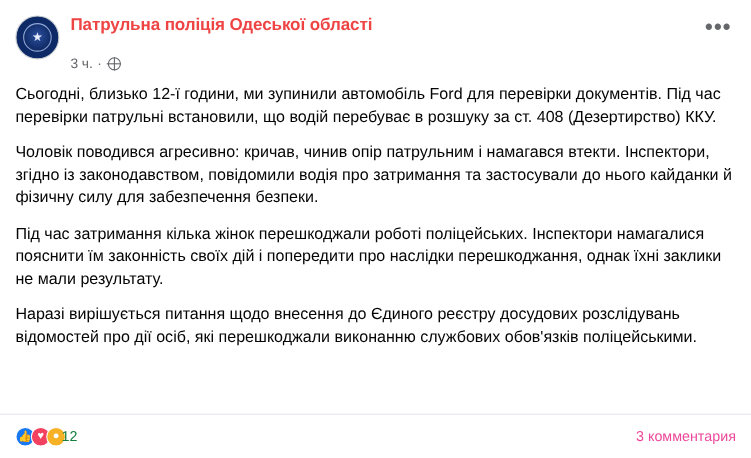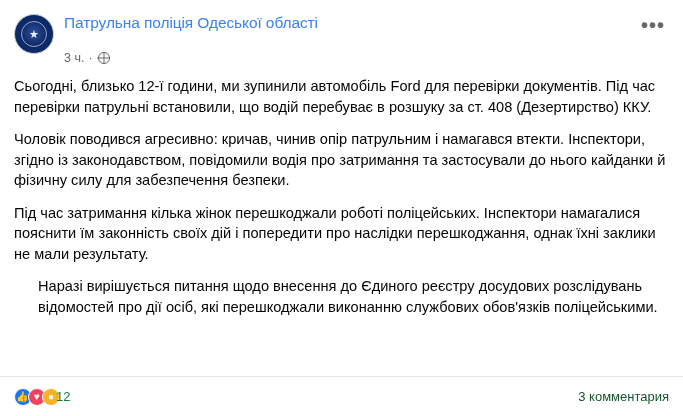--- a/index.html
+++ b/index.html
@@ -46,22 +46,22 @@
     line-height: 1;
   }
   .headtext {
     margin-left: 10px;
     padding-top: 1px;
     flex: 1 1 auto;
     min-width: 0;
   }
   .pagename {
     font-size: 15.5px;
-    font-weight: normal;
-    color: #3b82f6;
+    font-weight: bold;
+    color: #ef4444;
     line-height: 19px;
     letter-spacing: -0.1px;
   }
   .meta {
     display: flex;
     align-items: center;
     margin-top: 18px;
     color: #65676b;
     font-size: 12.5px;
     line-height: 16px;
@@ -103,21 +103,21 @@
   }
   .body {
     padding: 6px 14px 0 14px;
     color: #050505;
     font-size: 14.6px;
     line-height: 20.5px;
   }
   .body p {
     margin: 0 0 12px 0;
   }
-  .body p:last-child { margin-bottom: 0; margin-left: 24px; }
+  .body p:last-child { margin-bottom: 0; }
   .footer {
     position: absolute;
     left: 0; right: 0; bottom: 0;
     height: 40px;
     border-top: 1px solid #e4e6eb;
     display: flex;
     align-items: center;
     justify-content: space-between;
     padding: 0 14px;
   }
@@ -137,21 +137,21 @@
     margin-right: -4px;
   }
   .rchip.like { background: #1877f2; }
   .rchip.love { background: #f3425f; }
   .rchip.wow { background: #f7b125; }
   .rcount {
     color: #15803d;
     font-size: 13px;
   }
   .footer-right {
-    color: #14532d;
+    color: #ec4899;
     font-size: 13px;
     display: flex;
     align-items: center;
   }
   .footer-right span { margin-left: 14px; cursor: pointer; }
 </style>
 </head>
 <body>
 
 <div id="post">

